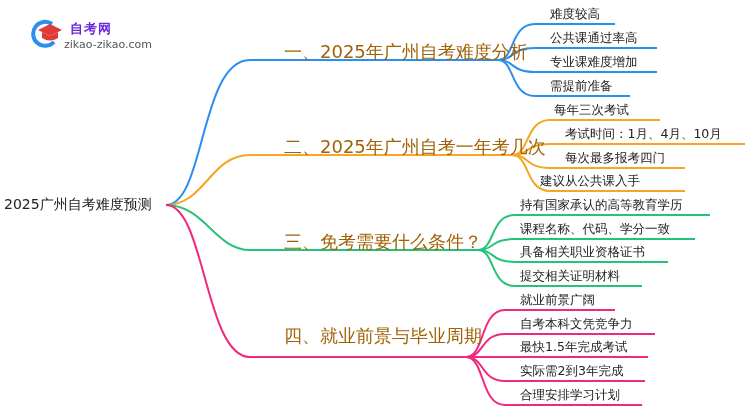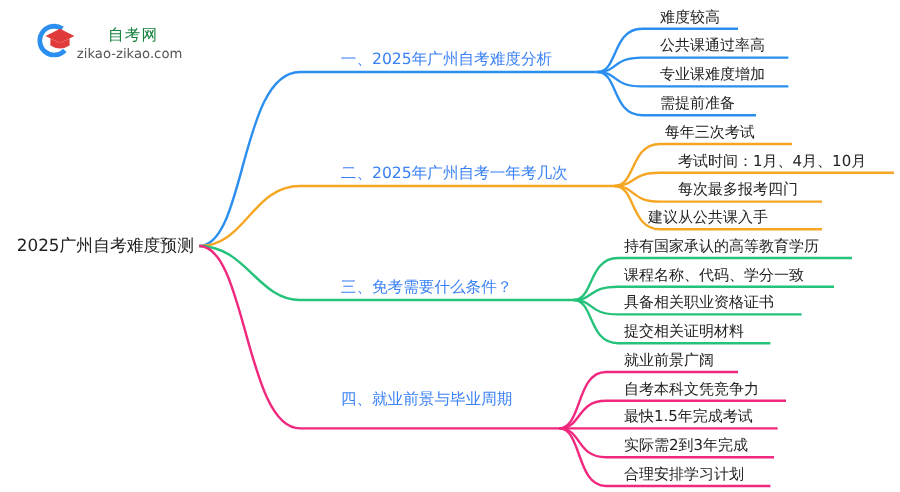--- a/index.html
+++ b/index.html
@@ -1,23 +1,23 @@
 <!DOCTYPE html>
 <html><head>
 <meta charset="utf-8">
 <style>
   html, body { margin: 0; padding: 0; background: #ffffff; }
   body { width: 750px; height: 410px; position: relative; overflow: hidden;
          font-family: "DejaVu Sans", "Liberation Sans", sans-serif; color: #222; }
   .logo { position: absolute; left: 30px; top: 18px; width: 140px; height: 30px; }
-  .logo-name { position: absolute; left: 60px; top: 2px; font-size: 13px; font-weight: normal; color: #15803d; letter-spacing: 1px; }
+  .logo-name { position: absolute; left: 40px; top: 2px; font-size: 13px; font-weight: bold; color: #6d28d9; letter-spacing: 1px; }
   .logo-url { position: absolute; left: 34px; top: 20px; font-size: 11px; color: #555; }
   svg.lines { position: absolute; left: 0; top: 0; }
-  .root { position: absolute; left: 14px; top: 196px; font-size: 14px; color: #222; white-space: nowrap; text-align: right; }
-  .branch { position: absolute; font-size: 13px; color: #3b82f6; white-space: nowrap; }
+  .root { position: absolute; left: 4px; top: 196px; font-size: 14px; color: #222; white-space: nowrap; text-align: right; }
+  .branch { position: absolute; font-size: 18px; color: #a16207; white-space: nowrap; }
   .leaf { position: absolute; font-size: 12.5px; color: #222; white-space: nowrap; }
 </style>
 </head>
 <body>
 
 <div class="logo">
   <svg width="34" height="30" viewBox="0 0 34 30">
     <path d="M22 6 A12 12 0 1 0 24 24" fill="none" stroke="#2b8ff0" stroke-width="4"></path>
     <polygon points="8,12 20,6 32,12 20,18" fill="#e03a3a"></polygon>
     <path d="M12 14 L12 20 Q20 25 28 20 L28 14 L20 18 Z" fill="#e03a3a"></path>

